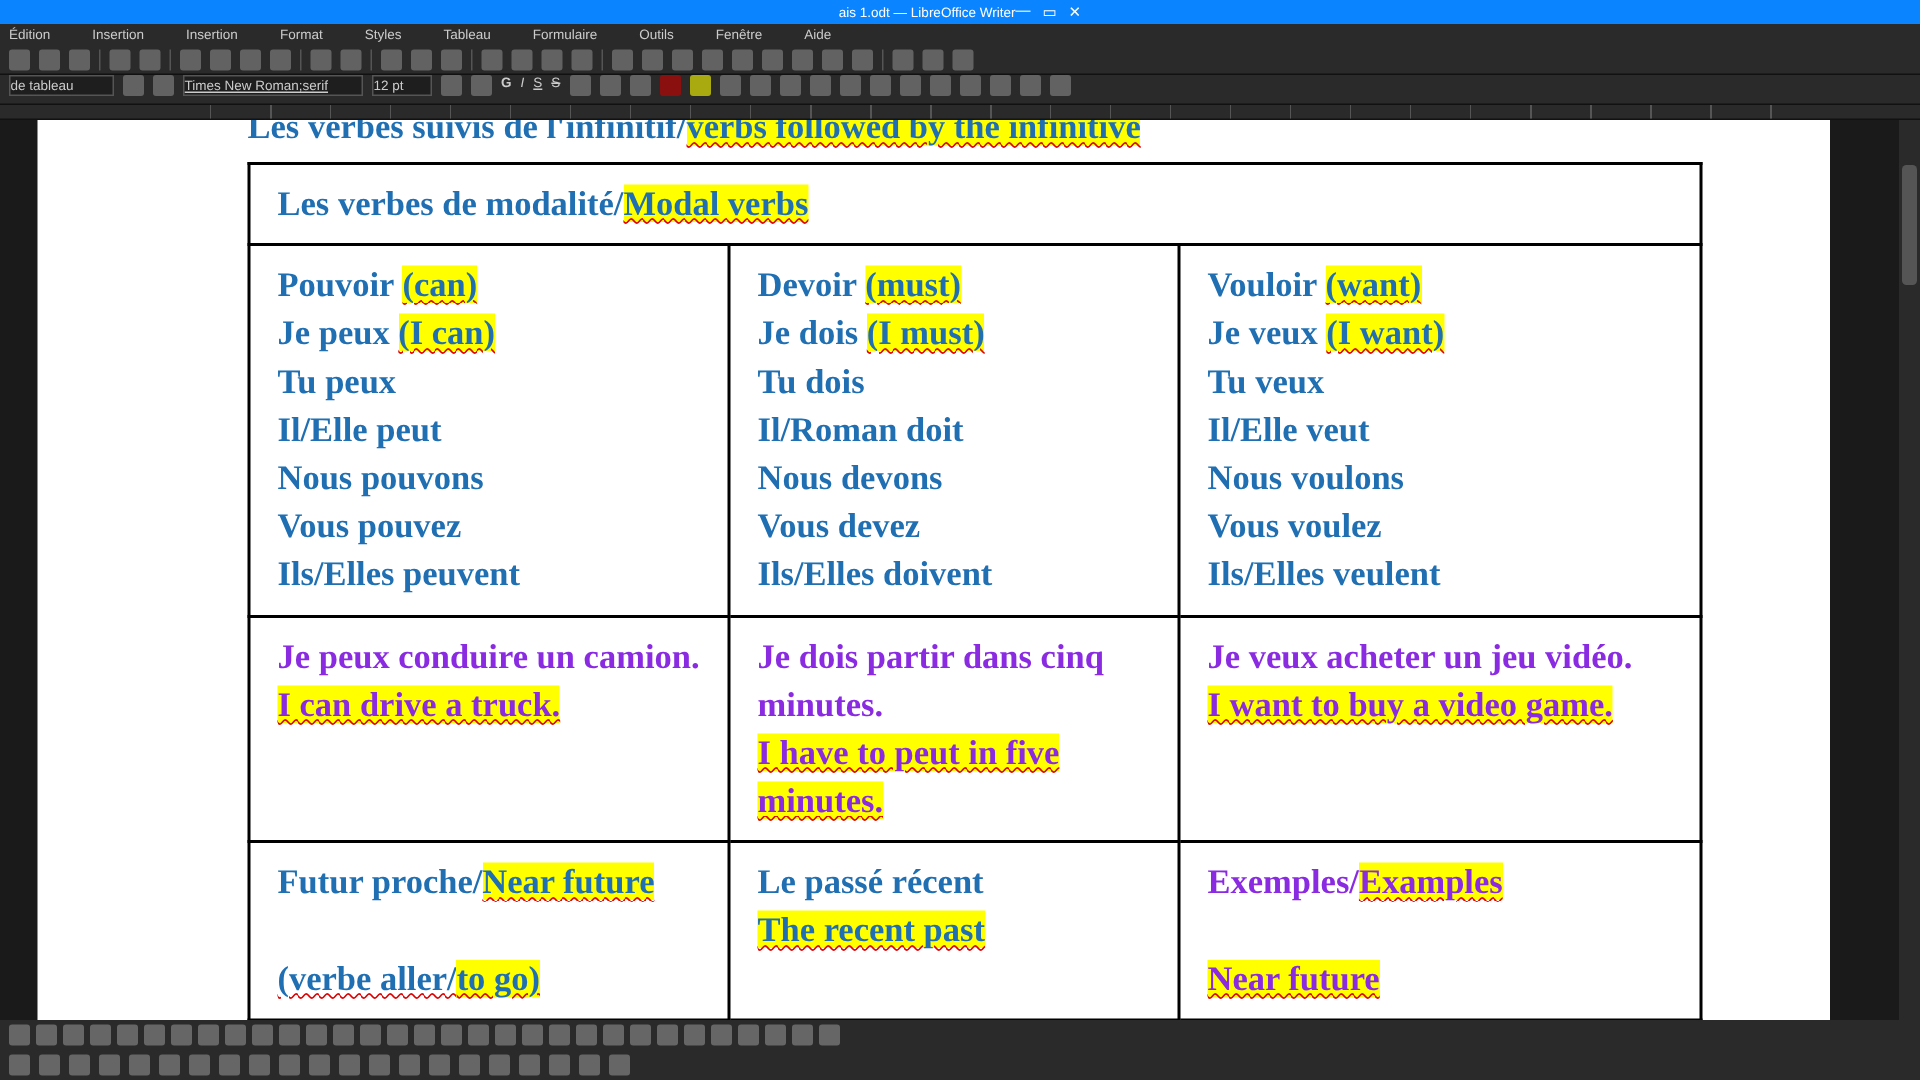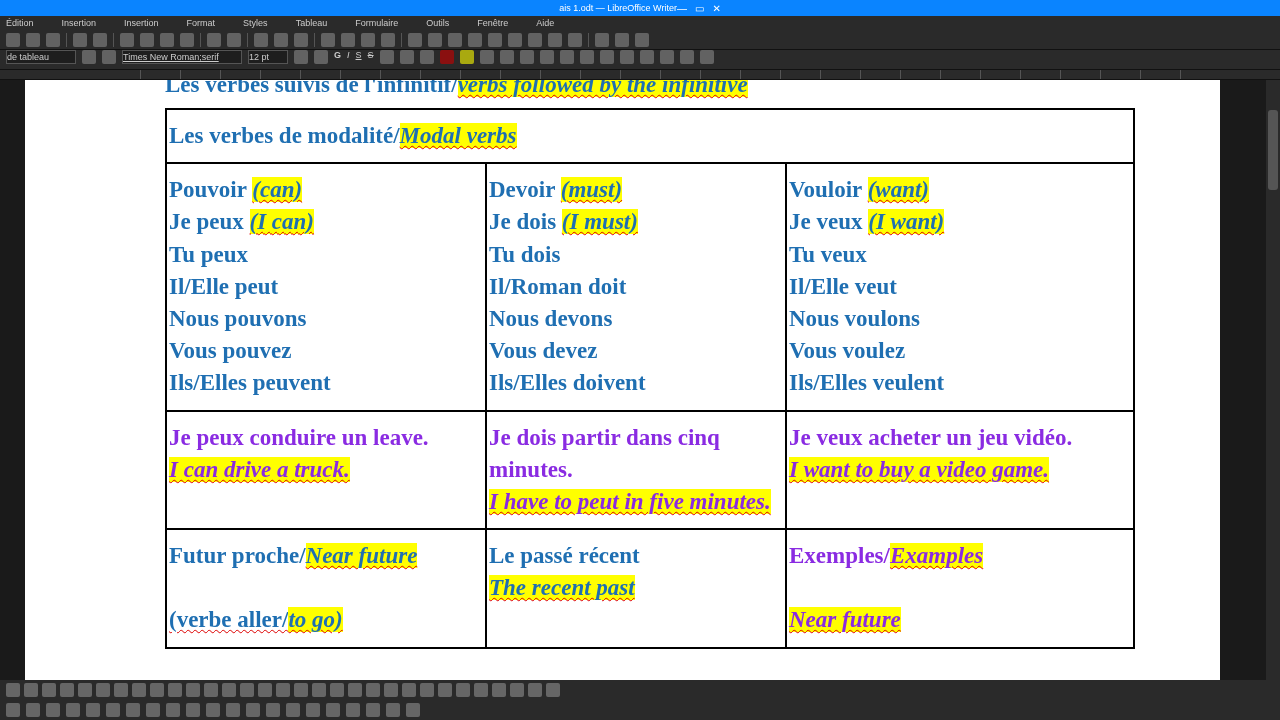--- a/index.html
+++ b/index.html
@@ -16,24 +16,24 @@
 .toolbar2 .G { font-weight:bold; }
 .toolbar2 .I { font-style:italic; }
 .ruler { background:#2a2a2a; height:10px; position:relative; border-bottom:1px solid #111;}
 .ruler .hruler { position:absolute; left:140px; right:60px; top:0; bottom:0; background:repeating-linear-gradient(90deg,#555 0,#555 1px,transparent 1px,transparent 40px);}
 .workspace { position:absolute; top:80px; bottom:40px; left:0; right:0; background:#1a1a1a; overflow:hidden;}
 .page { position:absolute; left:25px; right:60px; top:-8px; bottom:0; background:#fff; padding:0 24px;}
 .heading { font-family:"Times New Roman", serif; font-size:23px; font-weight:bold; color:#1f6fb2; }
 .heading .hl { background:#ffff00; }
 .wavy { text-decoration: underline wavy #d00 1px; text-underline-offset:2px;}
 table.doc { width:970px; border-collapse:collapse; margin-top:10px; margin-left:-6px;}
-table.doc td { border:2px solid #000; padding:10px 2px; vertical-align:top; font-family:"Times New Roman",serif; font-size:23px; font-weight:bold; line-height:1.4;}
+table.doc td { border:2px solid #000; padding:10px 18px; vertical-align:top; font-family:"Times New Roman",serif; font-size:23px; font-weight:bold; line-height:1.4;}
 .blue { color:#1f6fb2; }
 .purple { color:#8a2be2; }
-.hl { background:#ffff00;font-style:italic; }
+.hl { background:#ffff00; }
 .conj p { margin:0; }
 .statusbar { position:absolute; bottom:20px; left:0; right:0; height:20px; background:#2a2a2a; display:flex; align-items:center; gap:4px; padding:0 6px;}
 .statusbar .sic { width:14px; height:14px; background:#666; border-radius:2px;}
 .drawbar { position:absolute; bottom:0; left:0; right:0; height:20px; background:#2a2a2a; display:flex; align-items:center; gap:6px; padding:0 6px;}
 .drawbar .sic { width:14px; height:14px; background:#666; border-radius:2px;}
 .scrollbar { position:absolute; right:0; top:80px; bottom:40px; width:14px; background:#2a2a2a;}
 .scrollbar .thumb { position:absolute; left:2px; right:2px; top:30px; height:80px; background:#555; border-radius:3px;}
 </style>
 </head>
 <body>
@@ -172,21 +172,21 @@
           <p><span>Je veux </span><span class="hl wavy">(I want)</span></p>
           <p>Tu veux</p>
           <p>Il/Elle veut</p>
           <p>Nous voulons</p>
           <p>Vous voulez</p>
           <p>Ils/Elles veulent</p>
         </td>
       </tr>
       <tr>
         <td>
-          <p class="purple">Je peux conduire un leave.</p>
+          <p class="purple">Je peux conduire un camion.</p>
           <p class="purple"><span class="hl wavy">I can drive a truck.</span></p>
         </td>
         <td>
           <p class="purple">Je dois partir dans cinq minutes.</p>
           <p class="purple"><span class="hl wavy">I have to peut in five minutes.</span></p>
         </td>
         <td>
           <p class="purple">Je veux acheter un jeu vidéo.</p>
           <p class="purple"><span class="hl wavy">I want to buy a video game.</span></p>
         </td>

